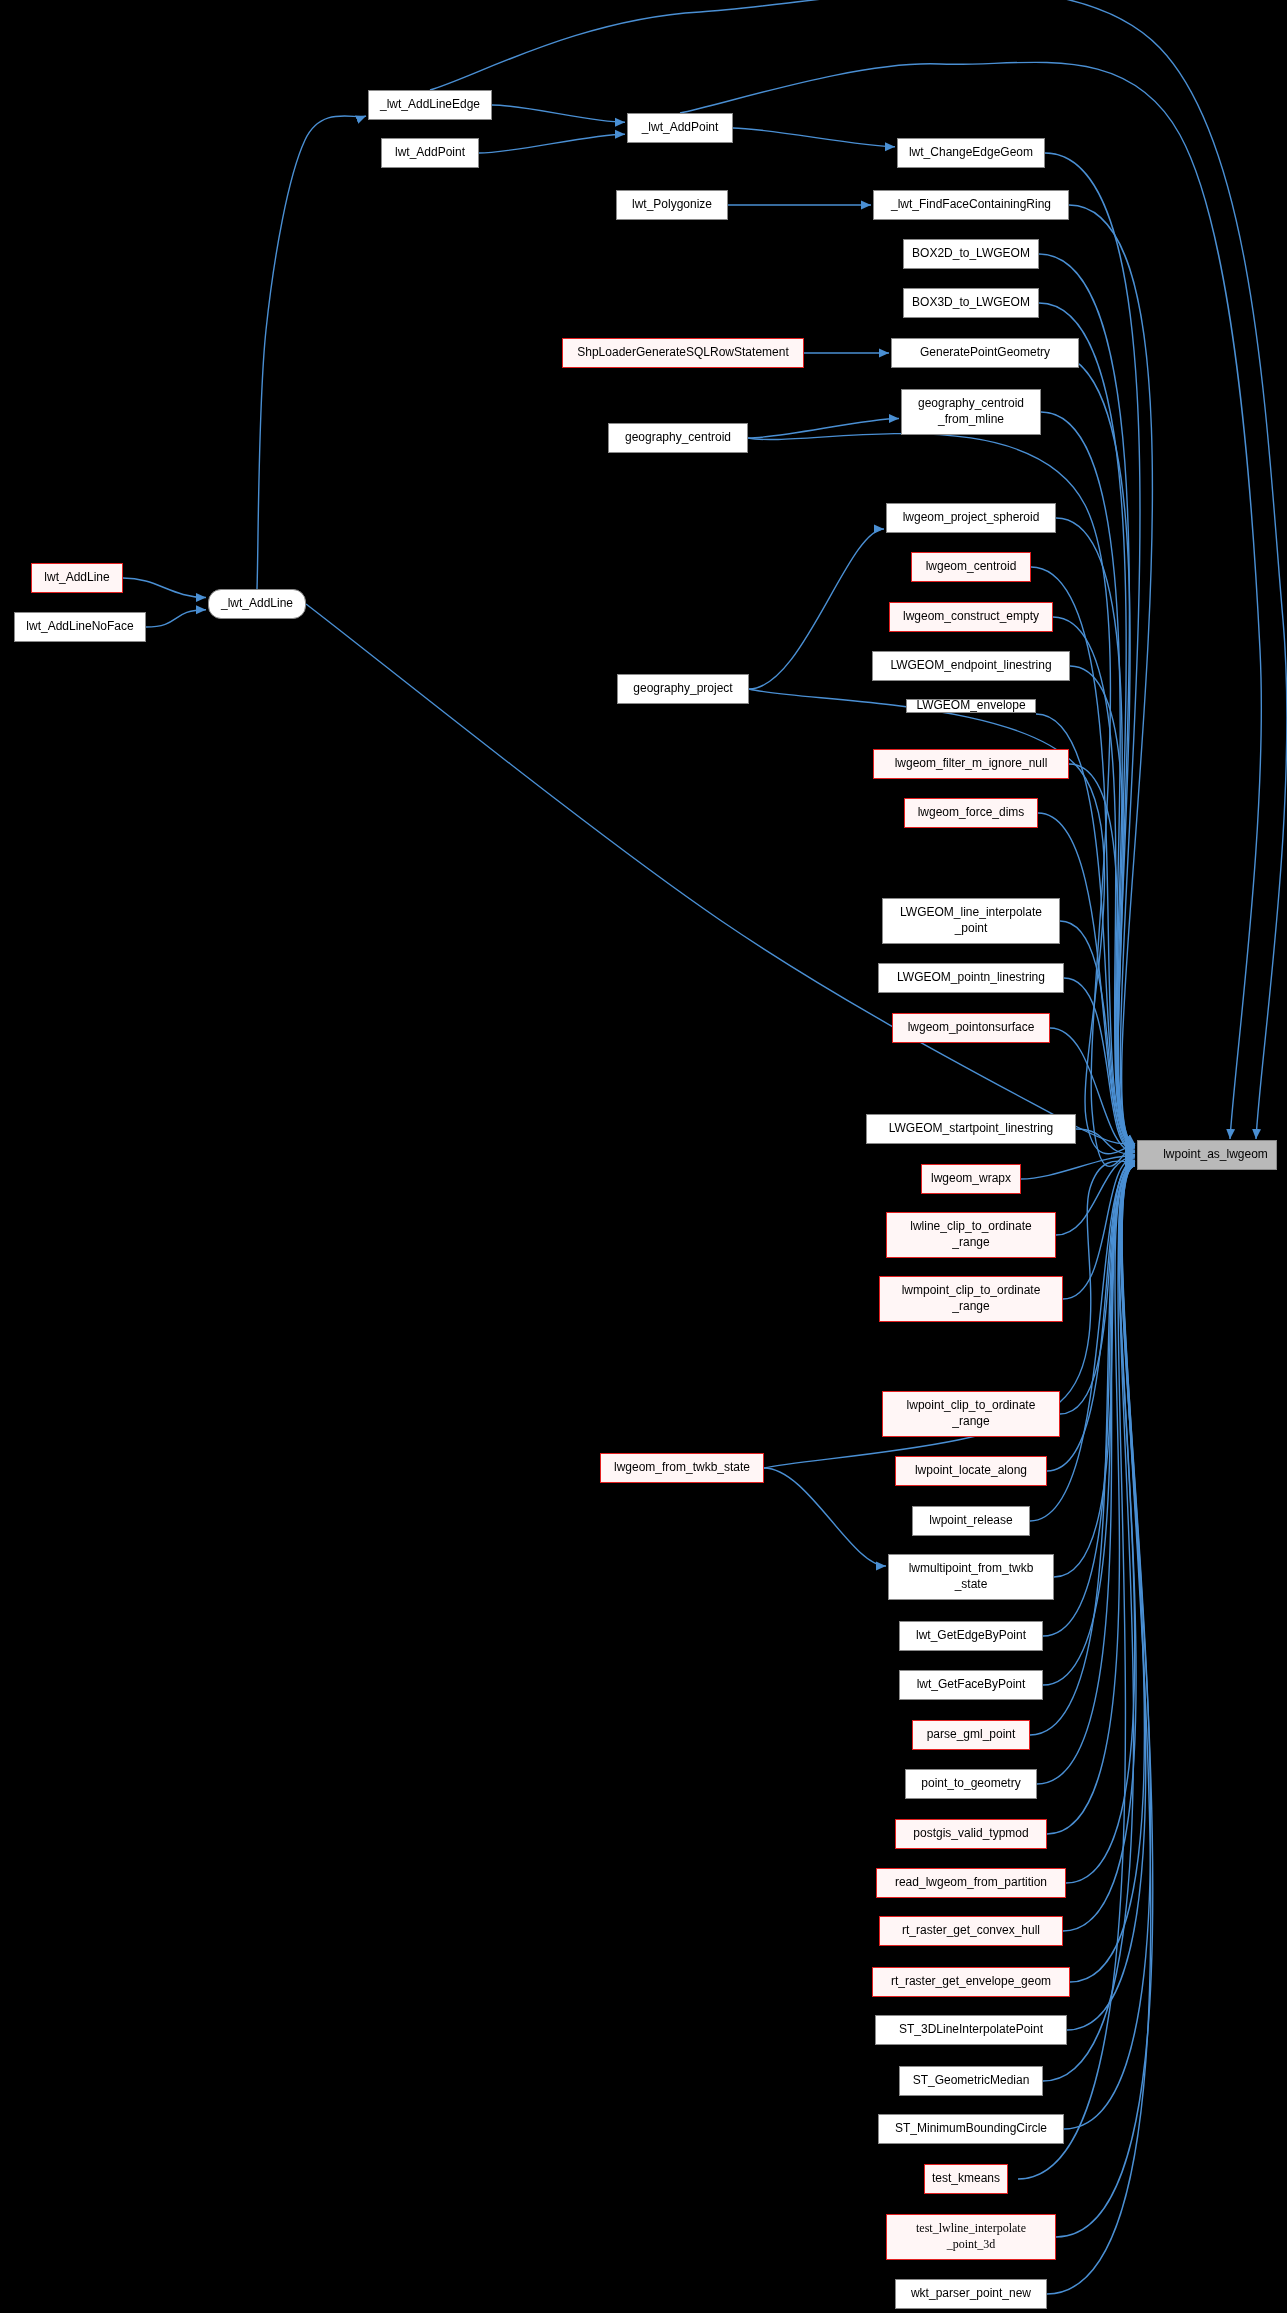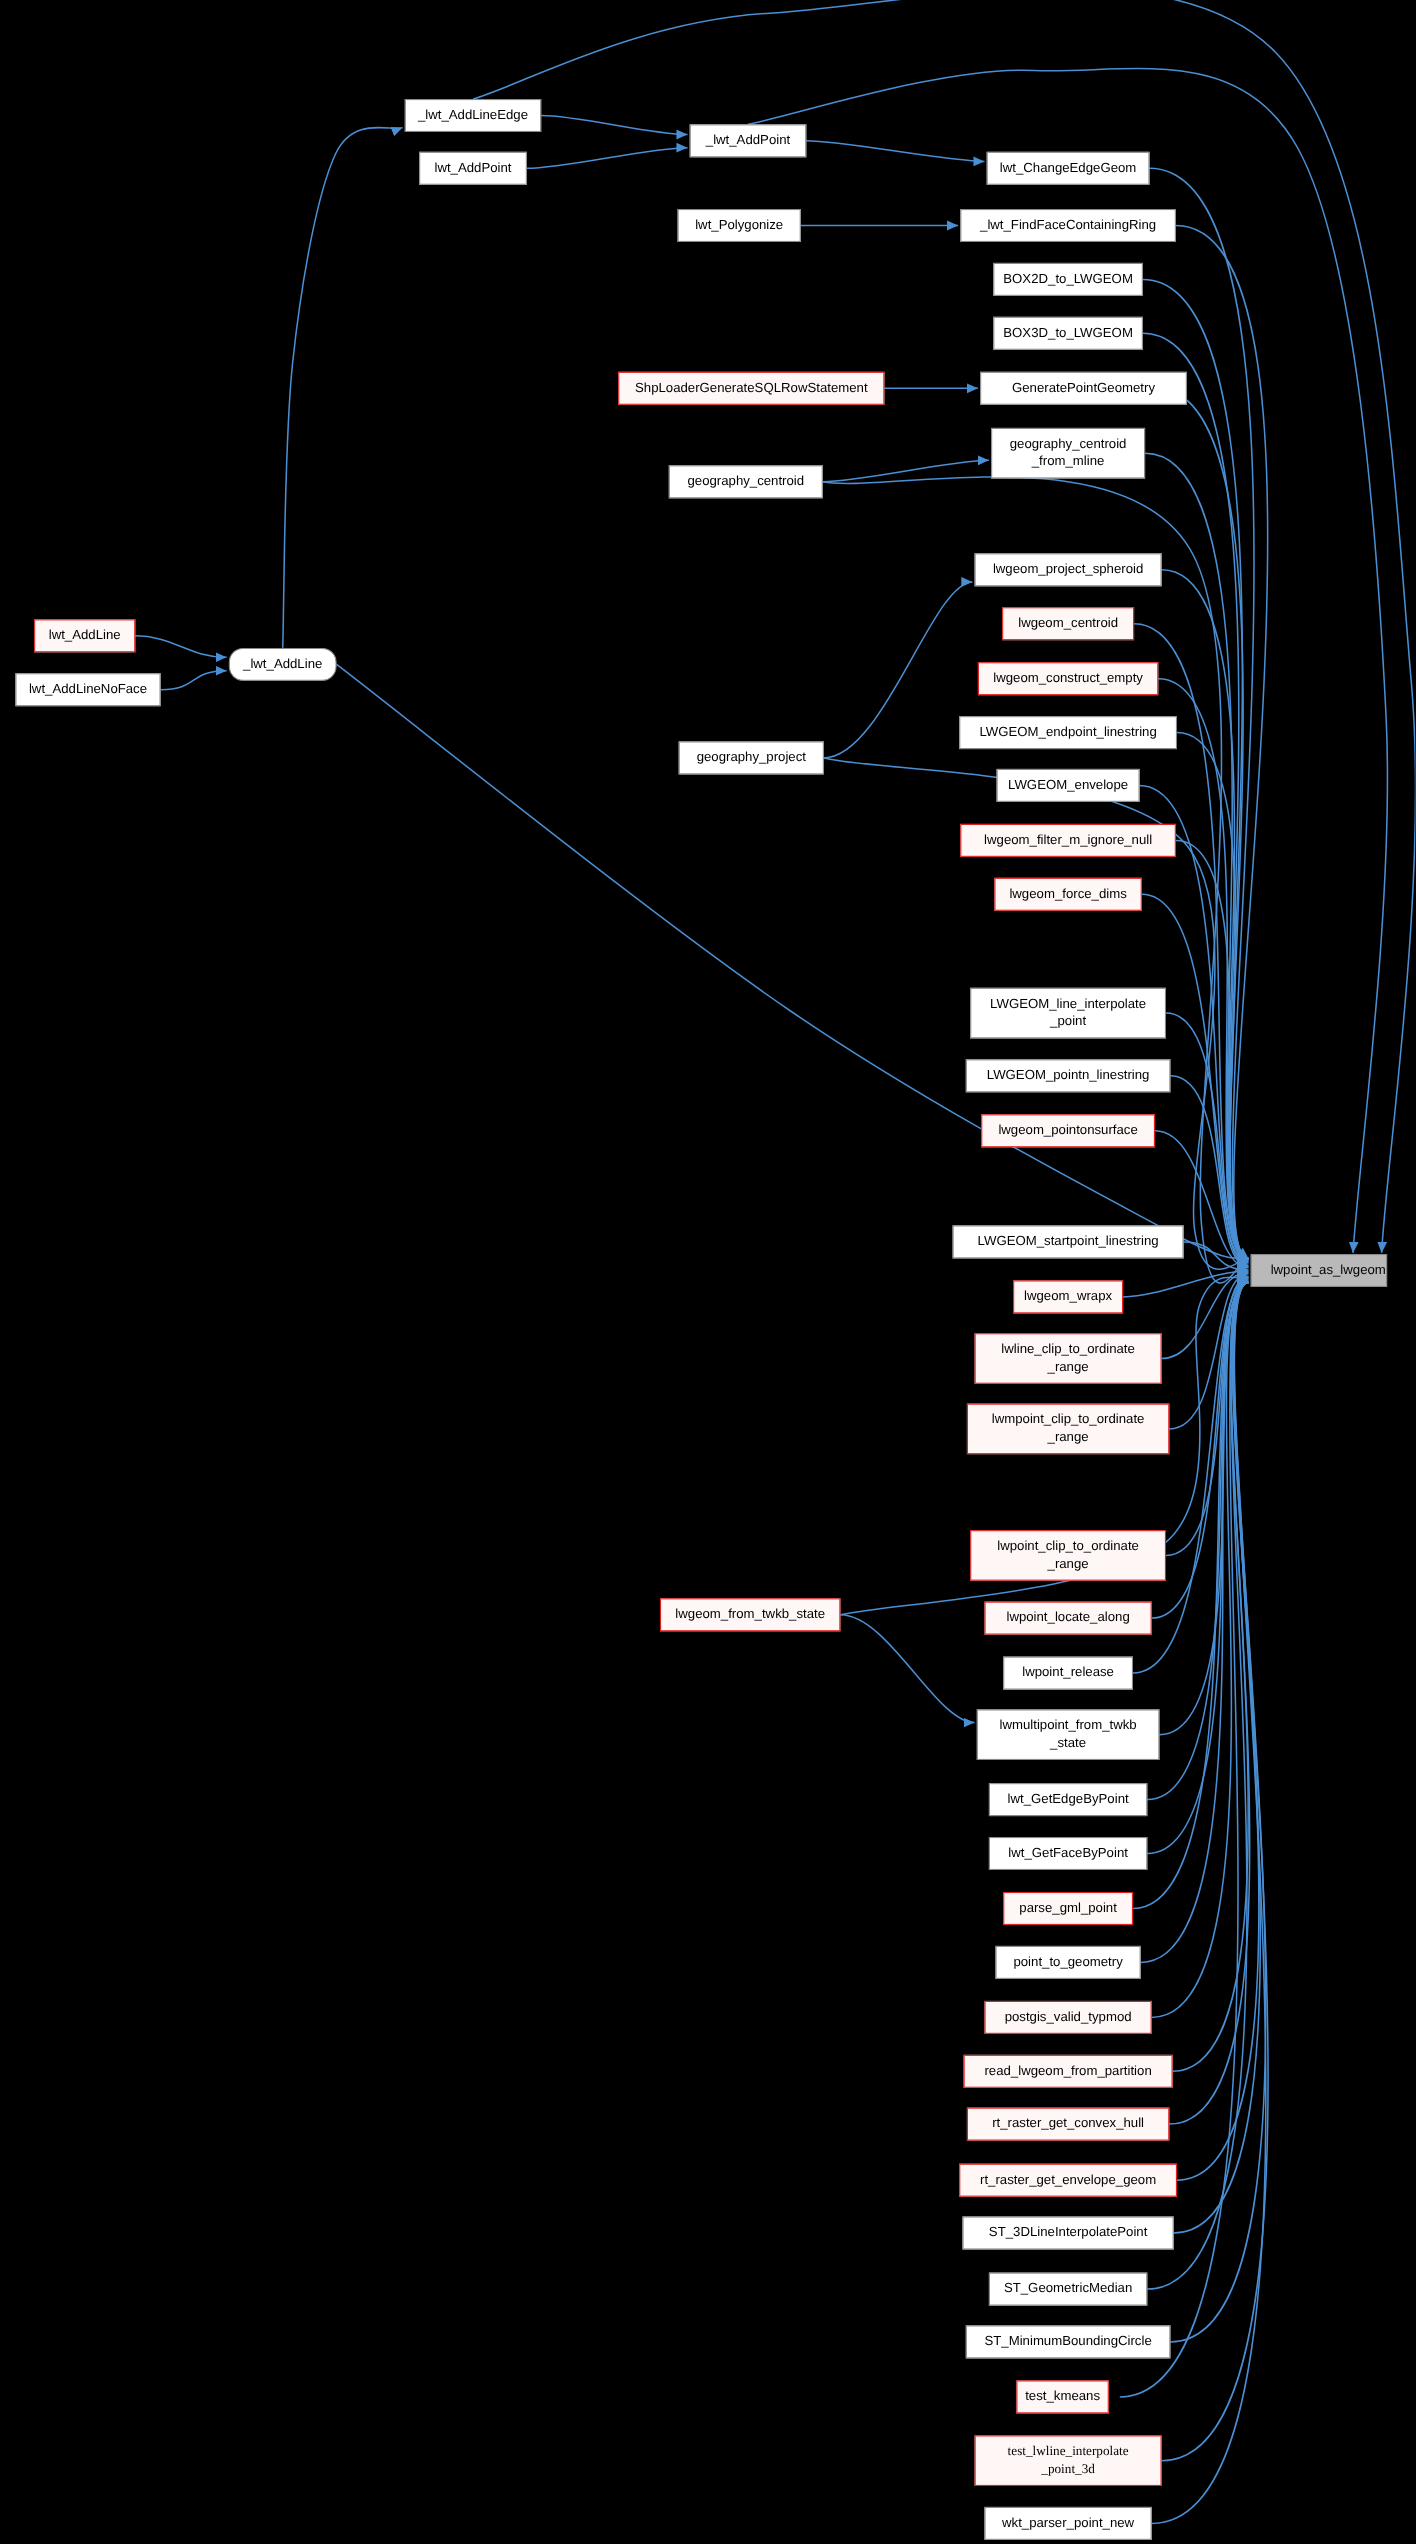--- a/index.html
+++ b/index.html
@@ -148,21 +148,21 @@
     </div>
     <div class="node red" style="left: 911px; top: 552px; width: 120px; height: 30px;">
       <div>lwgeom_centroid</div>
     </div>
     <div class="node red" style="left: 889px; top: 602px; width: 164px; height: 30px;">
       <div>lwgeom_construct_empty</div>
     </div>
     <div class="node normal" style="left: 872px; top: 651px; width: 198px; height: 30px;">
       <div>LWGEOM_endpoint_linestring</div>
     </div>
-    <div class="node normal" style="left: 906px; top: 699px; width: 130px; height: 30px;">
+    <div class="node normal" style="left: 906px; top: 699px; width: 130px; height: 14px;">
       <div>LWGEOM_envelope</div>
     </div>
     <div class="node red" style="left: 873px; top: 749px; width: 196px; height: 30px;">
       <div>lwgeom_filter_m_ignore_null</div>
     </div>
     <div class="node red" style="left: 904px; top: 798px; width: 134px; height: 30px;">
       <div>lwgeom_force_dims</div>
     </div>
     <div class="node normal" style="left: 882px; top: 898px; width: 178px; height: 46px;">
       <div>LWGEOM_line_interpolate</div>
@@ -238,16 +238,16 @@
     <div class="node red" style="left: 924px; top: 2164px; width: 84px; height: 30px; text-align: right;">
       <div>test_kmeans</div>
     </div>
     <div class="node red" style="left: 886px; top: 2214px; width: 170px; height: 46px; font-family: Liberation Serif, serif;">
       <div>test_lwline_interpolate</div>
       <div>_point_3d</div>
     </div>
     <div class="node normal" style="left: 895px; top: 2279px; width: 152px; height: 30px;">
       <div>wkt_parser_point_new</div>
     </div>
-    <div class="node target" style="left: 1137px; top: 1140px; width: 124px; height: 30px; padding-left: 20px;">
+    <div class="node target" style="left: 1137px; top: 1140px; width: 140px; height: 30px; padding-left: 20px;">
       <div>lwpoint_as_lwgeom</div>
     </div>
   </div>
 
 </body></html>

